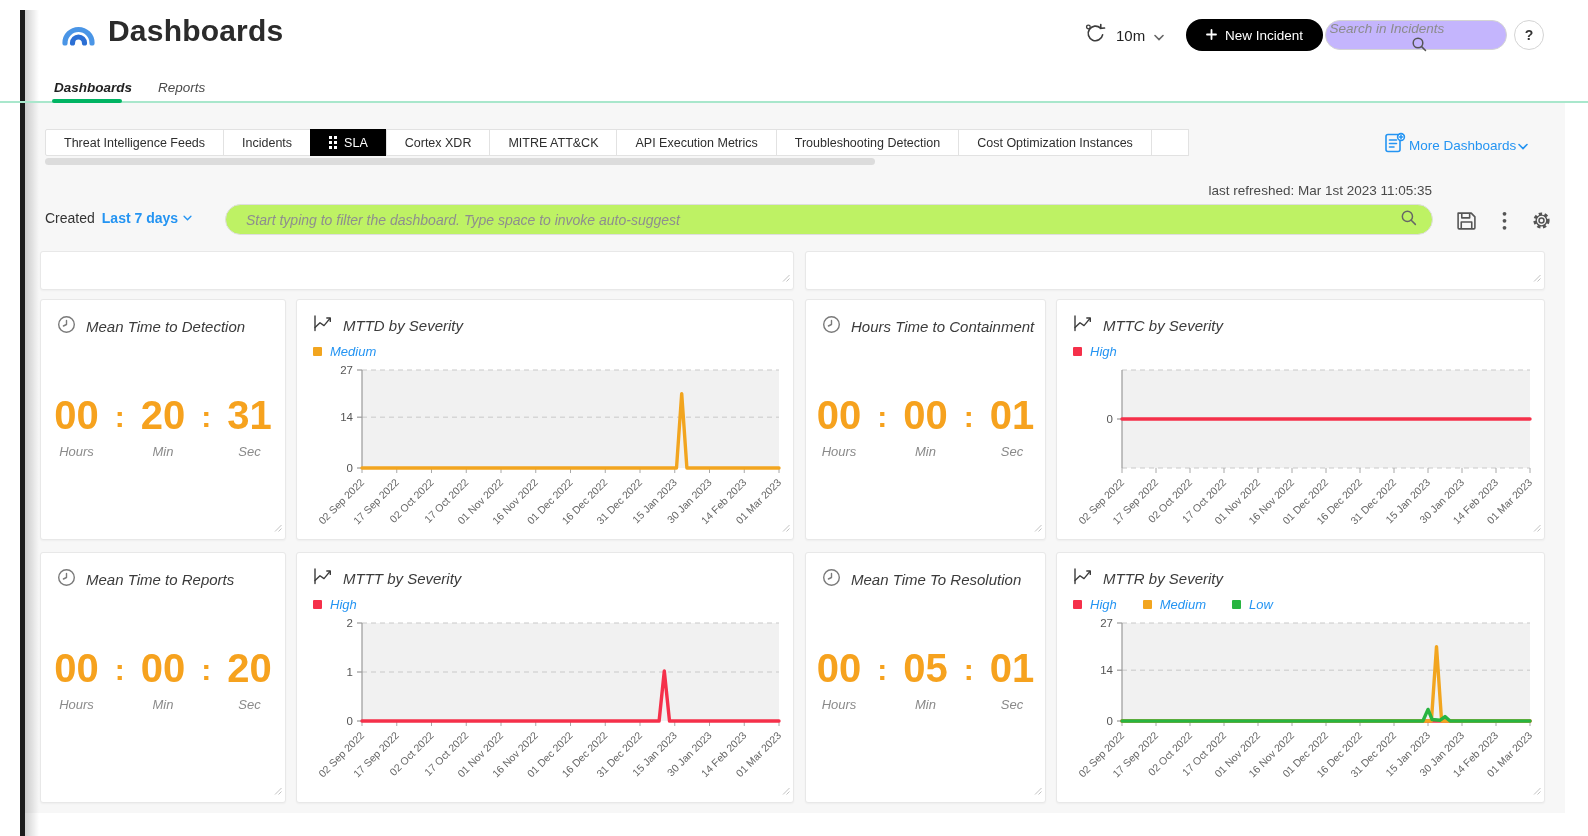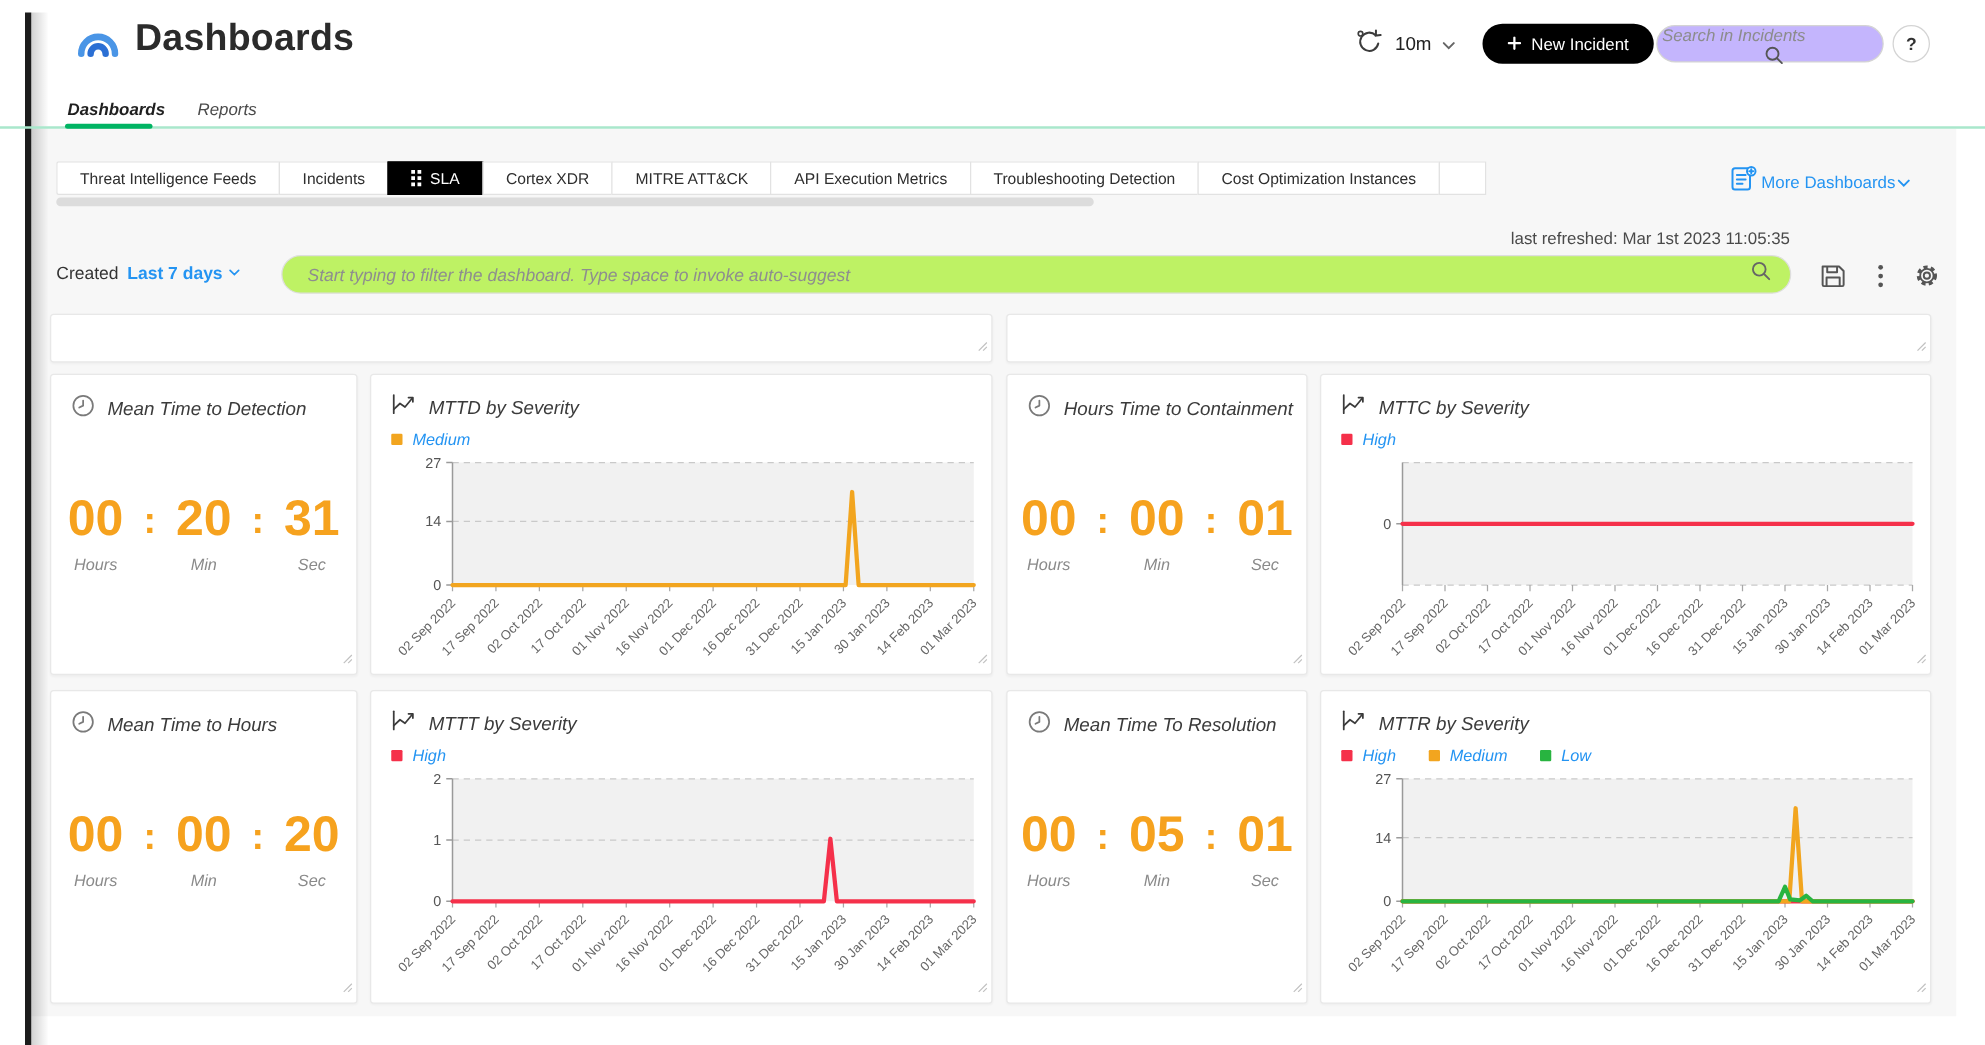--- a/index.html
+++ b/index.html
@@ -425,21 +425,21 @@
           <path d="M8.5 2 L2 8.5 M8.5 5.5 L5.5 8.5" fill="none"></path>
         </svg></span>
     </div>
 
   <div class="card timer-card" style="left:40px;top:552px;width:246px;height:251px">
       <div class="card-head">
         <span><svg width="19" height="19" viewBox="0 0 19 19" fill="none" stroke="#7a7a7a" stroke-width="1.4" stroke-linecap="round">
             <circle cx="9.5" cy="9.5" r="7.8"></circle>
             <path d="M9.5 9.5 L9.5 5.4 M9.5 9.5 L6.4 11"></path>
           </svg></span>
-        <span class="card-title">Mean Time to Hours</span>
+        <span class="card-title">Mean Time to Reports</span>
       </div>
       <div class="timer-wrap">
         <div class="t-col">
           <div class="t-num">00</div>
           <div class="t-unit">Hours</div>
         </div>
         <div class="t-colon">:</div>
         <div class="t-col">
           <div class="t-num">00</div>
           <div class="t-unit">Min</div>

